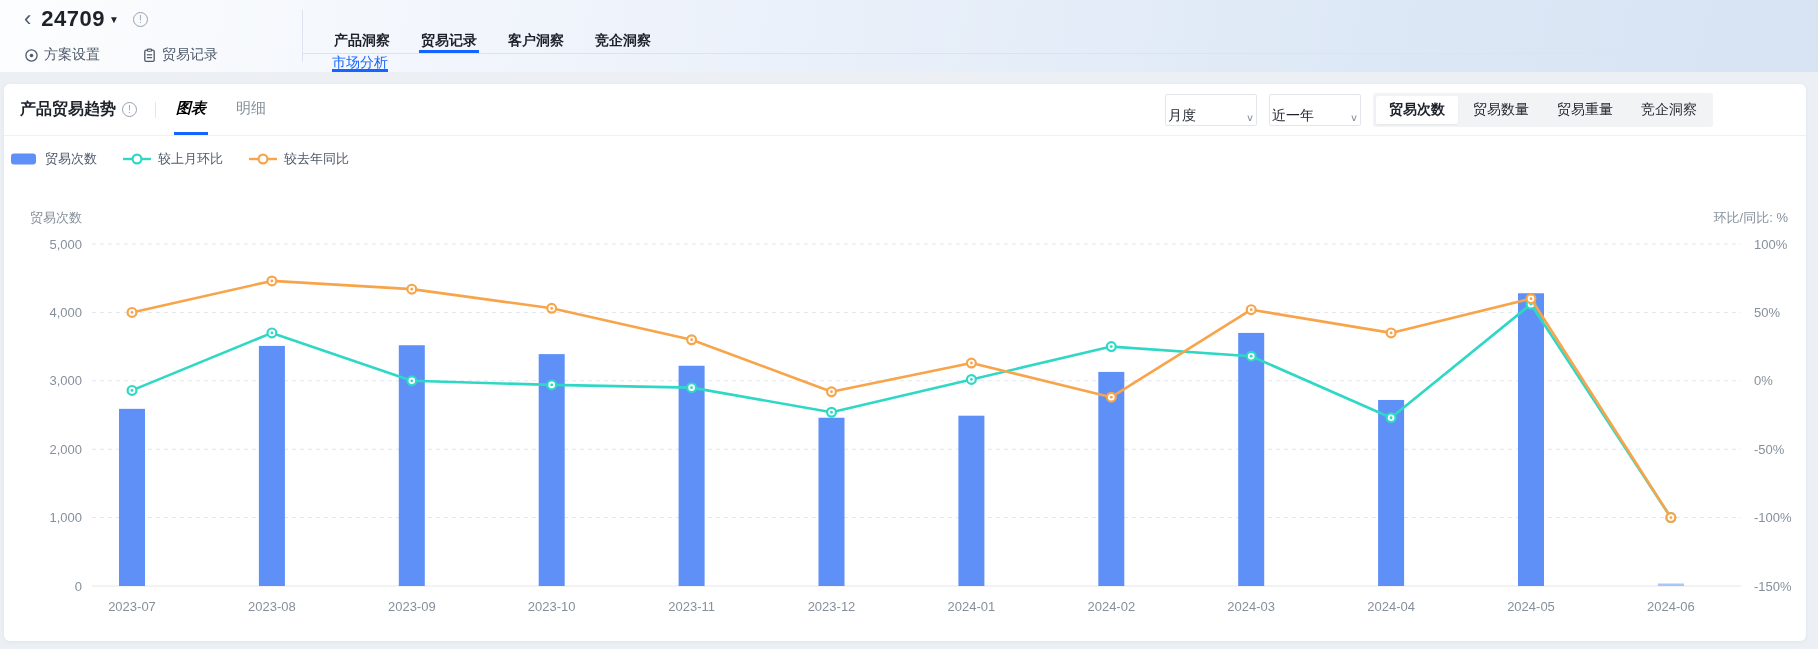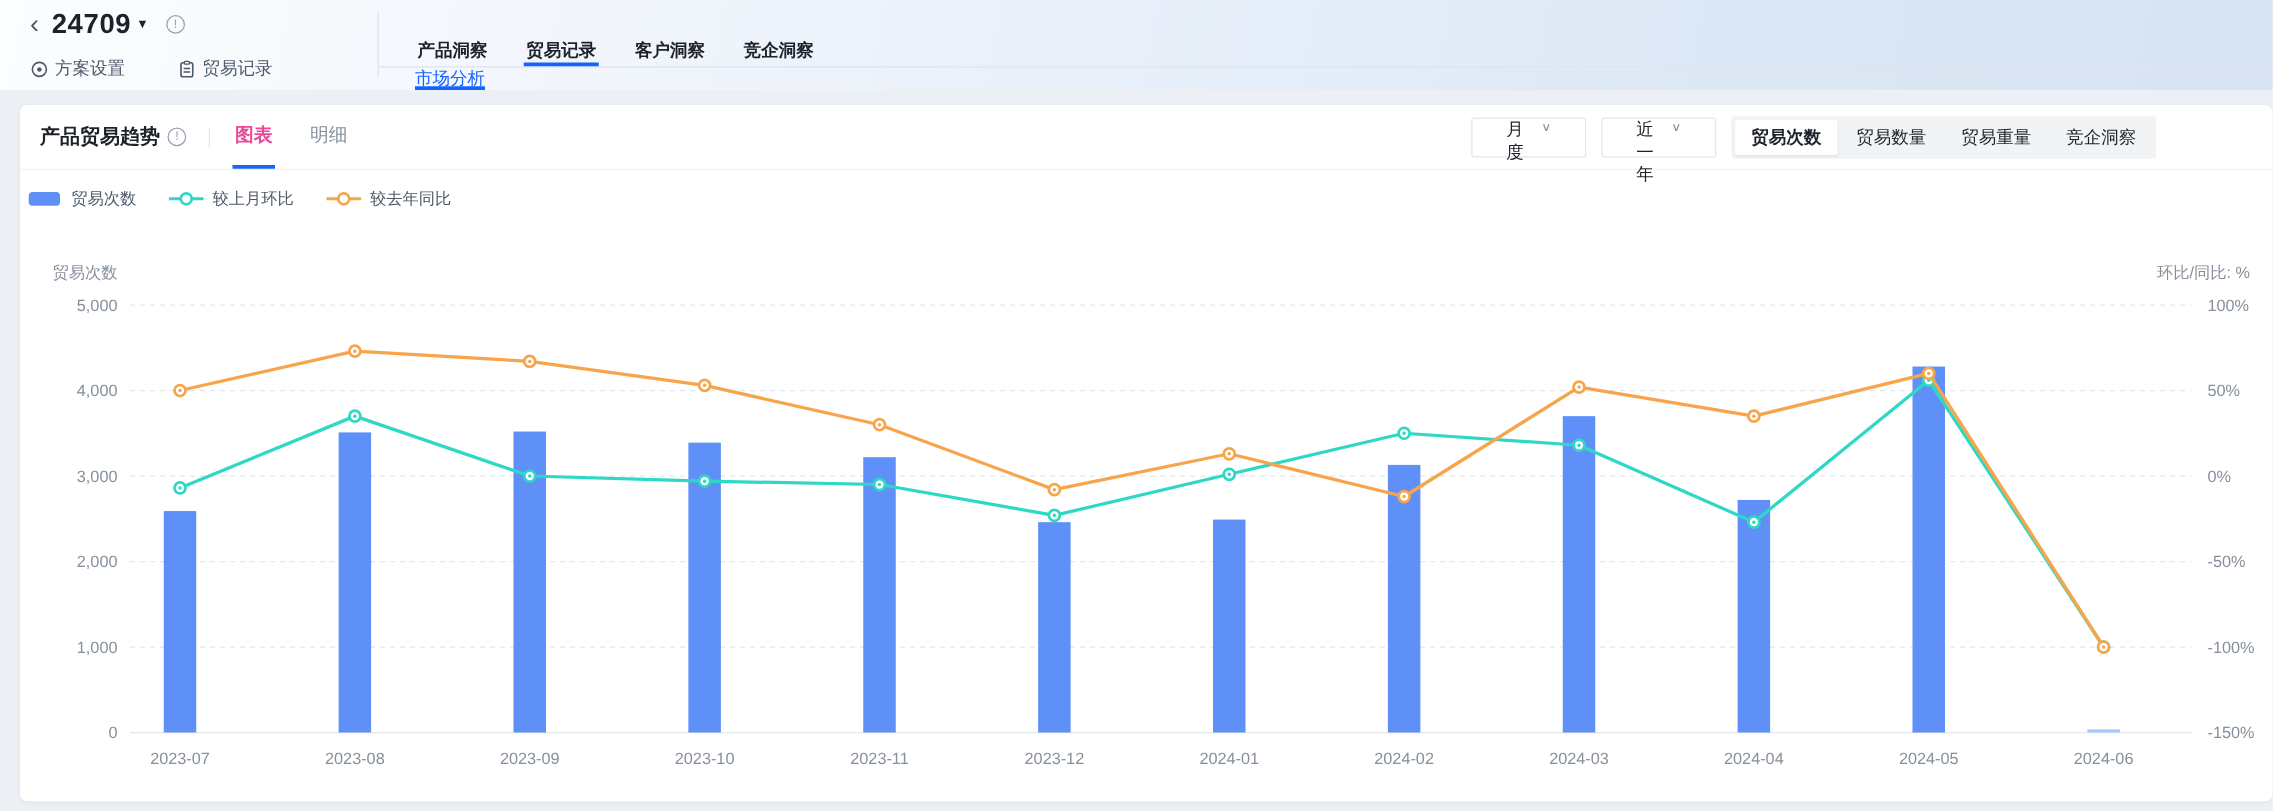--- a/index.html
+++ b/index.html
@@ -25,35 +25,35 @@
   .nav-row { height:37px; display:flex; align-items:stretch; padding-left:29px;
     border-bottom:1px solid #dbe3f0; }
   .nav-tab { display:flex; align-items:center; margin-right:27px; padding:0 2px;
     font-size:14px; font-weight:600; color:#1d2129; border-bottom:3px solid transparent; cursor:pointer; }
   .nav-tab.active { border-bottom-color:#1664ff; }
   .subtab-row { height:34px; position:relative; display:flex; align-items:center; padding-left:29px; }
   .subtab { font-size:14px; color:#1664ff; cursor:pointer; }
   .subtab-underline { position:absolute; left:29px; bottom:0; width:56px; height:3px; background:#1664ff; }
 
   
-  .card { position:absolute; left:16px; top:84px; width:1802px; height:557px;
+  .card { position:absolute; left:4px; top:84px; width:1802px; height:557px;
     background:#fff; border-radius:6px; box-shadow:0 1px 4px rgba(31,61,120,.06); }
   .card-header { height:52px; display:flex; align-items:center;
     padding:0 93px 0 16px; border-bottom:1px solid #f0f1f4; }
   .ch-left { display:flex; align-items:center; height:100%; }
   .card-title { font-size:16px; font-weight:700; }
   .title-info { margin-left:6px; }
   .ch-vdiv { width:1px; height:16px; background:#e5e6eb; margin:0 18px; }
   .view-tabs { display:flex; height:100%; }
   .view-tab { display:flex; align-items:center; margin-right:26px; padding:0 2px;
     font-size:15px; color:#86909c; border-bottom:3px solid transparent; cursor:pointer; }
-  .view-tab.active { color:#ec4899; font-weight:700; border-bottom-color:#1664ff; }
+  .view-tab.active { color:#000000; font-weight:700; border-bottom-color:#1664ff;font-style:italic; }
   .ch-right { margin-left:auto; display:flex; align-items:center; gap:12px; }
   .select { width:92px; height:32px; border:1px solid #e5e6eb; border-radius:2px; background:#fff;
-    display:flex; align-items:flex-start; justify-content:space-between; padding:0 27px;
+    display:flex; align-items:flex-end; justify-content:space-between; padding:0 2px;
     font-size:14px; color:#1d2129; cursor:pointer; }
   .select .chev { color:#86909c; font-size:11px; transform:scaleY(.85); }
   .segmented { background:#f2f3f5; border-radius:3px; padding:3px; display:flex; gap:2px; }
   .seg-item { height:28px; display:flex; align-items:center; padding:0 13px; border-radius:2px;
     font-size:14px; color:#1d2129; cursor:pointer; }
   .seg-item.active { background:#fff; font-weight:600; box-shadow:0 1px 2px rgba(0,0,0,.06); }
 
   .legend { position:absolute; left:6px; top:66px; display:flex; align-items:center; gap:26px; }
   .legend-item { display:flex; align-items:center; gap:7px; font-size:13px; color:#4e5969; cursor:pointer; }
   .legend-item svg { display:block; }

